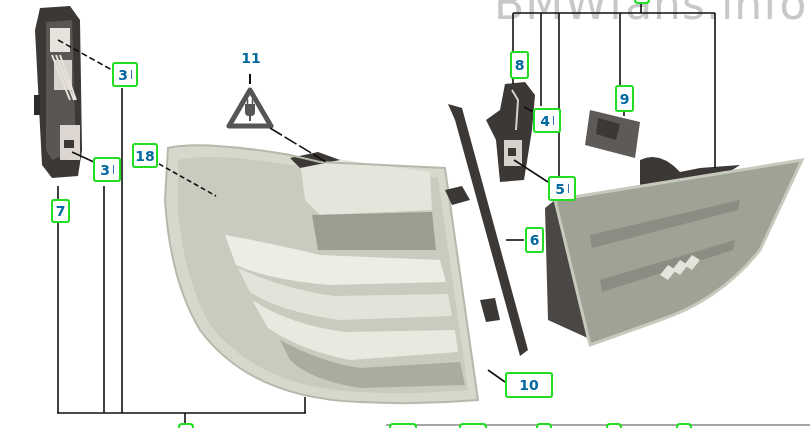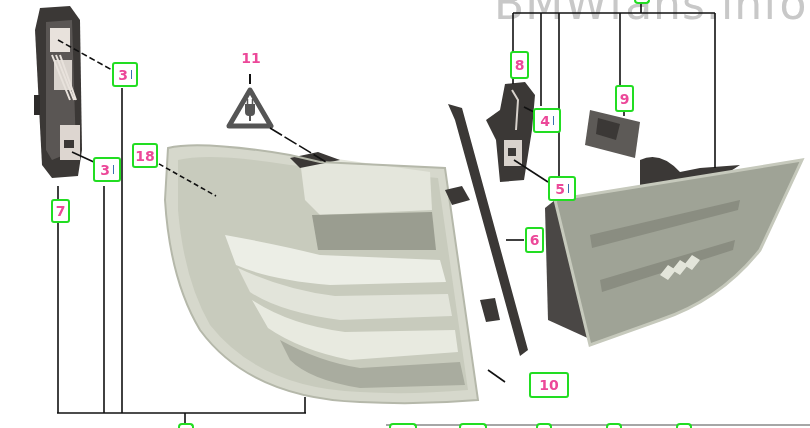--- a/index.html
+++ b/index.html
@@ -9,21 +9,21 @@
   }
   .canvas { position: absolute; left: 0; top: 0; width: 810px; height: 428px; }
   .watermark {
     position: absolute; left: 494px; top: -22px; font-size: 44px;
     color: #c8c8c8; letter-spacing: 1px; white-space: nowrap;
     font-family: "DejaVu Sans", sans-serif;
   }
   .callout {
     position: absolute; box-sizing: border-box;
     border: 2px solid #22dd22; border-radius: 3px; background: #fff;
-    color: #ec4899; font-weight: bold; font-size: 14px;
+    color: #0369a1; font-weight: bold; font-size: 14px;
     display: flex; align-items: center; justify-content: center;
     cursor: pointer; line-height: 1;
   }
   .callout.plain { border: none; background: transparent; }
   .callout .tick { display: inline-block; width: 1px; height: 9px; background: #3a6fb0; margin-left: 3px; }
   .stub {
     position: absolute; box-sizing: border-box; border: 2px solid #22dd22;
     border-bottom: none; border-radius: 4px 4px 0 0; height: 6px; background: #fff;
   }
   svg { position: absolute; left: 0; top: 0; }
@@ -156,21 +156,21 @@
   </div>
   <div class="callout" style="left:51px;top:199px;width:19px;height:24px;">
     <span>7</span>
   </div>
   <div class="callout" style="left:510px;top:51px;width:19px;height:28px;">
     <span>8</span>
   </div>
   <div class="callout" style="left:615px;top:85px;width:19px;height:27px;">
     <span>9</span>
   </div>
-  <div class="callout" style="left:505px;top:372px;width:40px;height:26px;margin-left:24px;">
+  <div class="callout" style="left:505px;top:372px;width:48px;height:26px;">
     <span>10</span>
   </div>
   <div class="callout plain" style="left:240px;top:49px;width:22px;height:18px;">
     <span>11</span>
   </div>
   <div class="callout" style="left:132px;top:143px;width:26px;height:25px;">
     <span>18</span>
   </div>
 
   <div class="stub" style="left:634px;top:-3px;width:16px;height:7px;border-bottom:2px solid #22dd22;border-radius:0 0 4px 4px;border-top:none;"></div>

